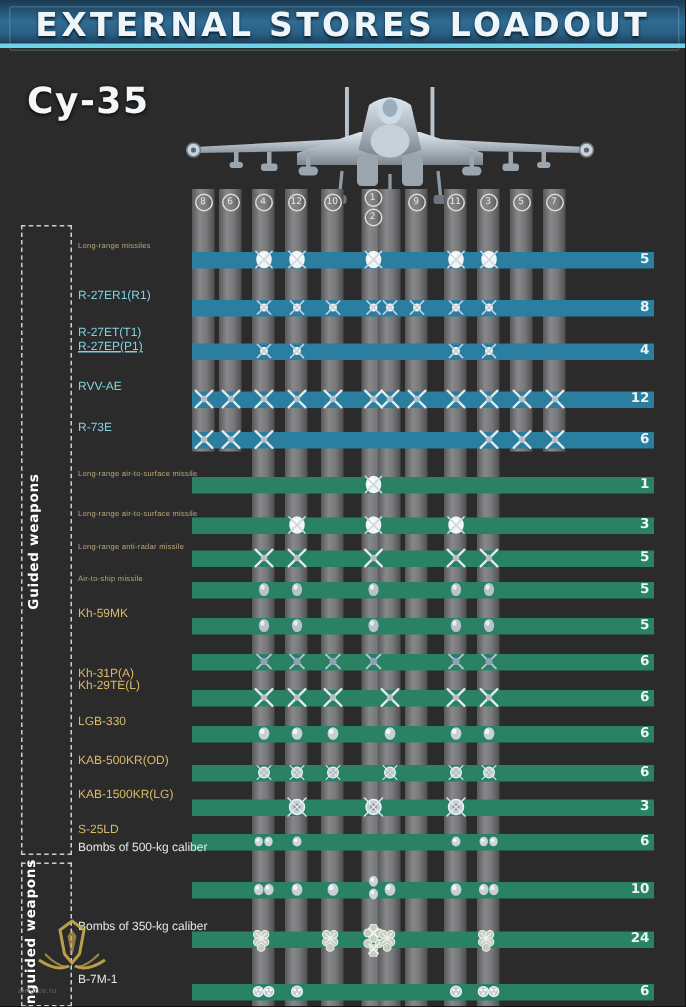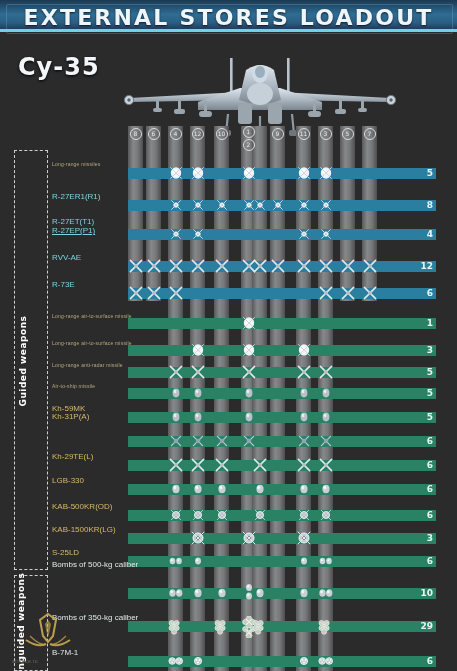--- a/index.html
+++ b/index.html
@@ -609,21 +609,21 @@
         <div class="store" style="left: 294.5px; top: 286.5px;"><svg width="18" height="22" viewBox="0 0 18 22">
             <ellipse cx="9" cy="10" rx="3.4" ry="4.4" fill="#b9c2ca"></ellipse>
             <ellipse cx="8" cy="8.5" rx="1.4" ry="1.8" fill="#e8edf1"></ellipse>
           </svg></div>
         <div class="store" style="left: 316.5px; top: 286.5px;"><svg width="18" height="22" viewBox="0 0 18 22">
             <ellipse cx="9" cy="10" rx="3.4" ry="4.4" fill="#b9c2ca"></ellipse>
             <ellipse cx="8" cy="8.5" rx="1.4" ry="1.8" fill="#e8edf1"></ellipse>
           </svg></div>
         <div class="rowbar green" style="top: 316px;"></div>
         <div class="rowcount" style="top: 316px;">6</div>
-        <div class="rowlabel gold" style="top: 292px;">Kh-31P(A)</div>
+        <div class="rowlabel gold" style="top: 324px;">Kh-31P(A)</div>
         <div class="store" style="left: 166.5px; top: 310.5px;"><svg width="18" height="22" viewBox="0 0 18 22">
             <g stroke="#b8c6d4" stroke-width="1.3" stroke-linecap="round">
               <line x1="4.4" y1="5.4" x2="13.6" y2="14.6"></line>
               <line x1="13.6" y1="5.4" x2="4.4" y2="14.6"></line>
             </g>
             <circle cx="9" cy="10" r="2.3" fill="#8fa3b6"></circle>
           </svg></div>
         <div class="store" style="left: 188.5px; top: 310.5px;"><svg width="18" height="22" viewBox="0 0 18 22">
             <g stroke="#b8c6d4" stroke-width="1.3" stroke-linecap="round">
               <line x1="4.4" y1="5.4" x2="13.6" y2="14.6"></line>
@@ -863,21 +863,21 @@
             <ellipse cx="9" cy="10" rx="3.6" ry="4.2" fill="#c8d0d6"></ellipse>
             <ellipse cx="7.8" cy="8.6" rx="1.5" ry="1.8" fill="#f2f5f8"></ellipse>
           </svg></div>
         <div class="store" style="left: 316.5px; top: 462.5px;"><svg width="18" height="22" viewBox="0 0 18 22">
             <ellipse cx="5.5" cy="10" rx="3.2" ry="3.8" fill="#c8d0d6"></ellipse>
             <ellipse cx="12.2" cy="10" rx="3.2" ry="3.8" fill="#c8d0d6"></ellipse>
             <ellipse cx="4.6" cy="8.8" rx="1.3" ry="1.5" fill="#f2f5f8"></ellipse>
             <ellipse cx="11.3" cy="8.8" rx="1.3" ry="1.5" fill="#f2f5f8"></ellipse>
           </svg></div>
         <div class="rowbar green" style="top: 501px;"></div>
-        <div class="rowcount" style="top: 501px;">29</div>
+        <div class="rowcount" style="top: 501px;">24</div>
         <div class="rowlabel white" style="top: 493px;">Bombs of 350-kg caliber</div>
         <div class="store" style="left: 166.5px; top: 495.5px;"><svg width="18" height="22" viewBox="0 0 18 22">
             <circle cx="4.6" cy="7" r="2.6" fill="#c4cdbf" stroke="#e9eee8" stroke-width="0.7"></circle>
             <circle cx="9.6" cy="7" r="2.6" fill="#c4cdbf" stroke="#e9eee8" stroke-width="0.7"></circle>
             <circle cx="4.6" cy="12" r="2.6" fill="#c4cdbf" stroke="#e9eee8" stroke-width="0.7"></circle>
             <circle cx="9.6" cy="12" r="2.6" fill="#c4cdbf" stroke="#e9eee8" stroke-width="0.7"></circle>
             <circle cx="7.1" cy="15.6" r="2.6" fill="#c4cdbf" stroke="#e9eee8" stroke-width="0.7"></circle>
             <g stroke="#f2f6f0" stroke-width="0.8" stroke-linecap="round">
               <line x1="3.8999999999999995" y1="6.3" x2="10.3" y2="12.7"></line>
               <line x1="10.3" y1="6.3" x2="3.8999999999999995" y2="12.7"></line>

